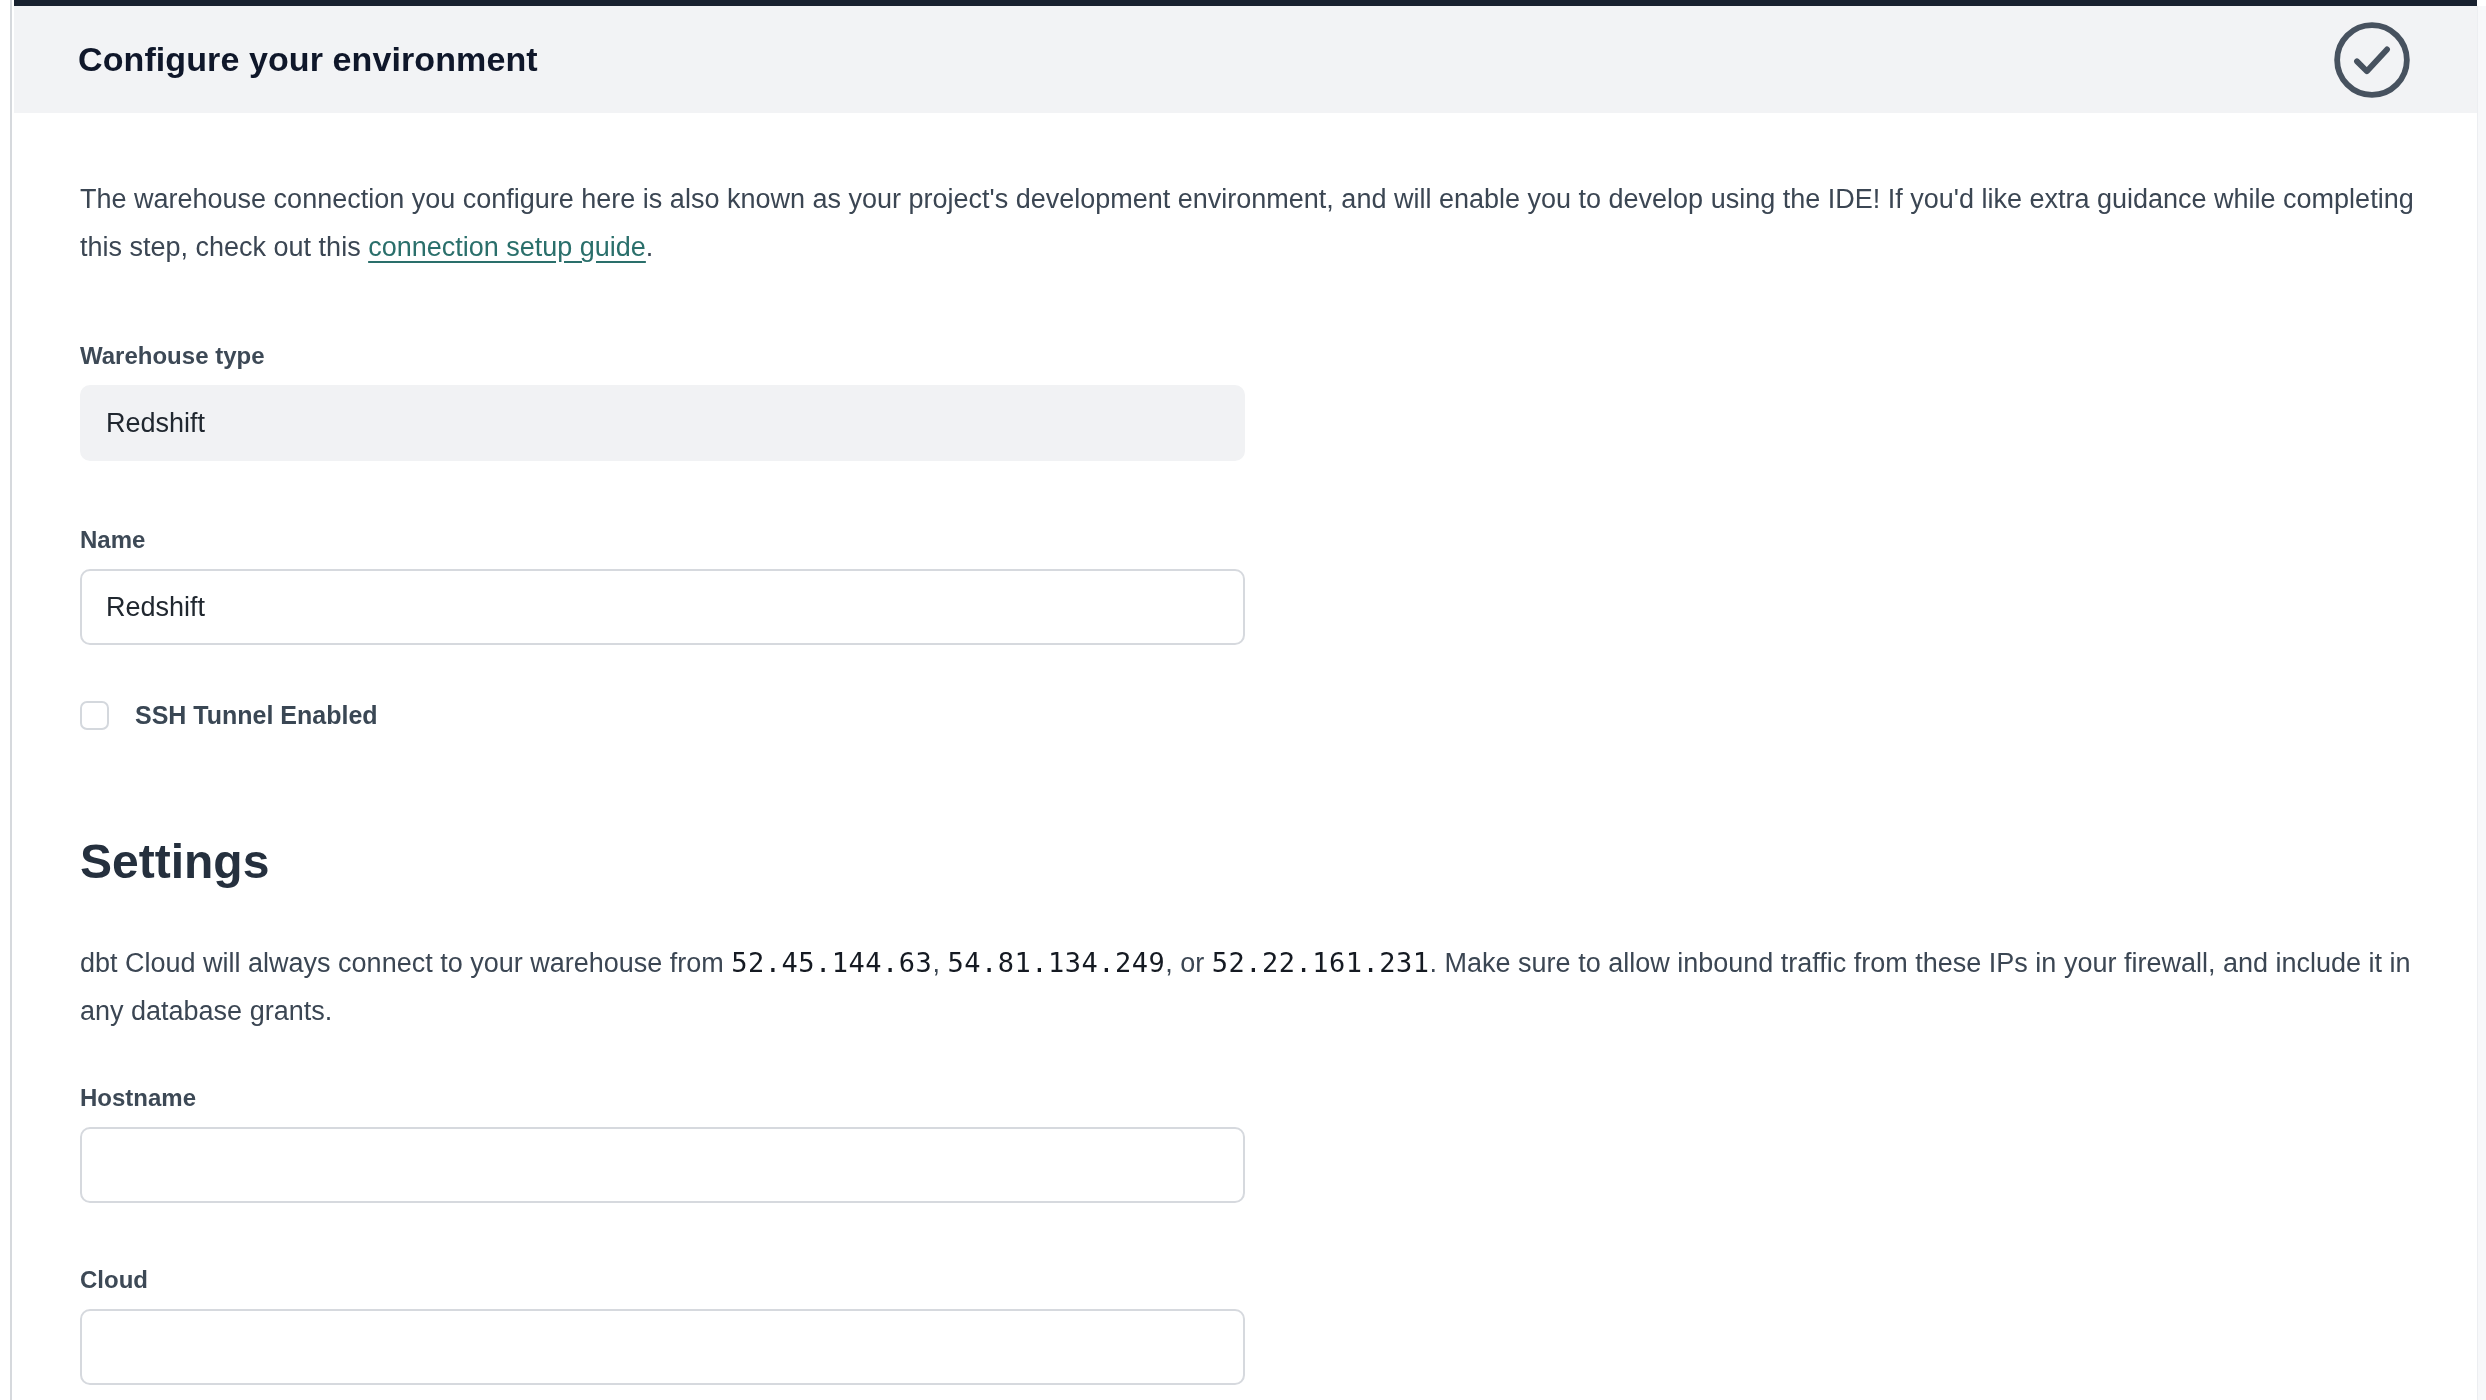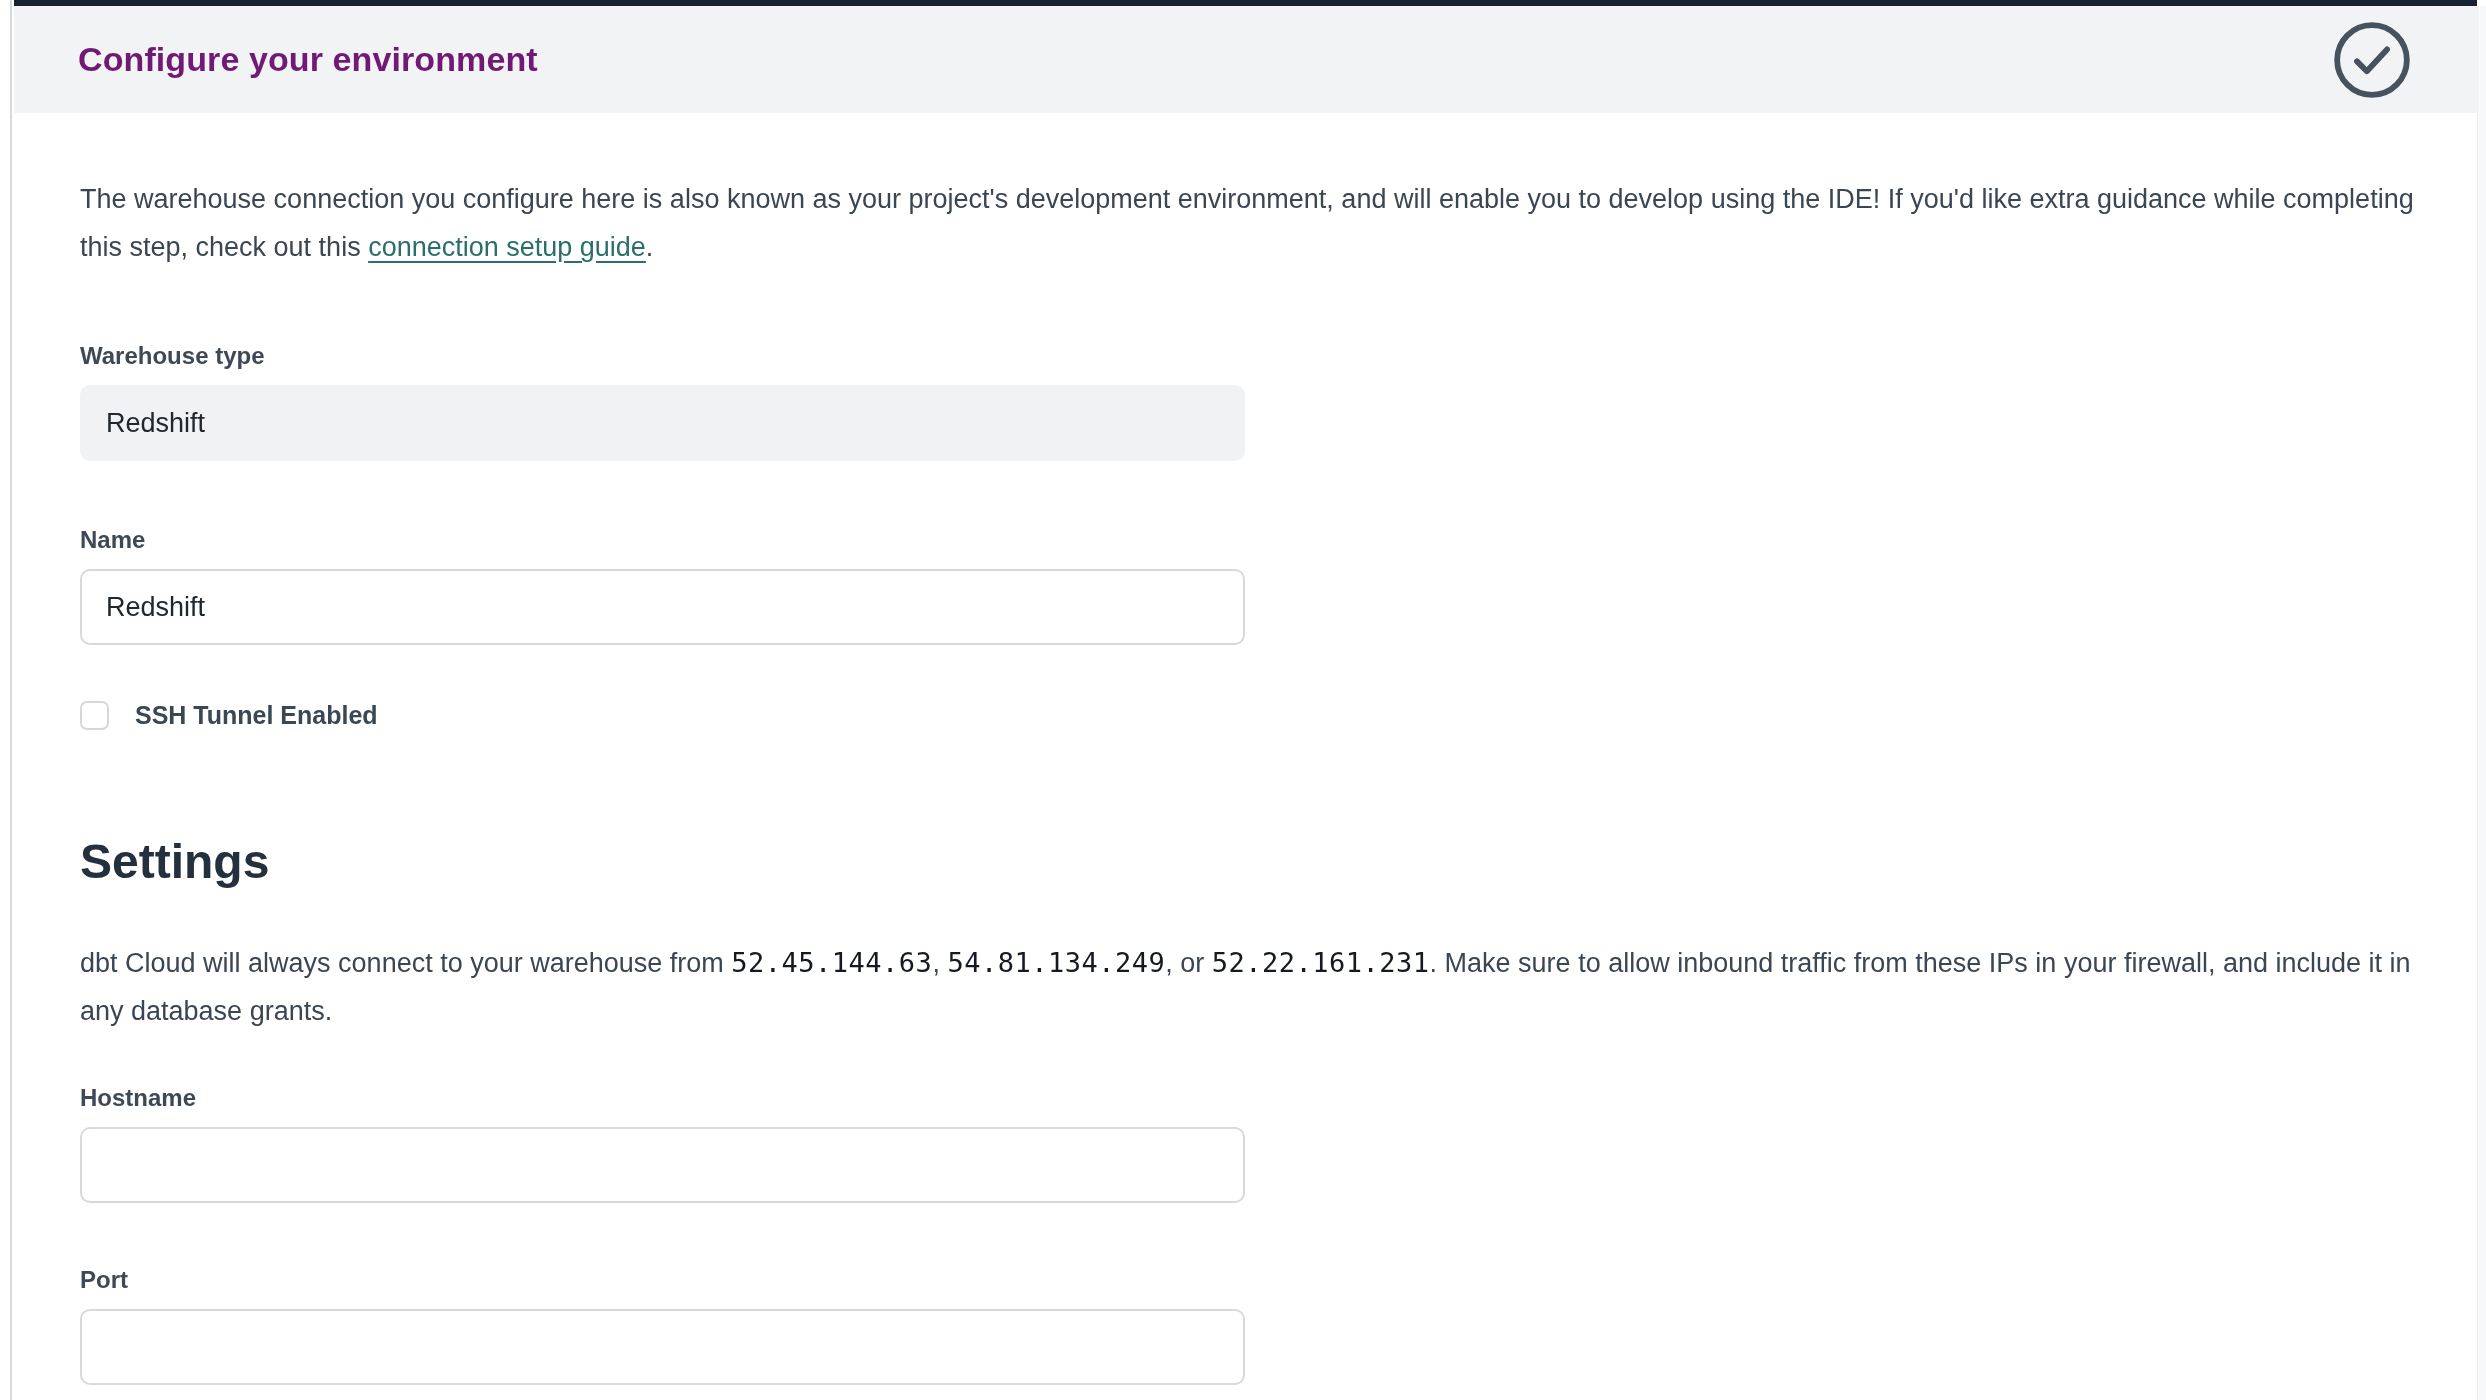--- a/index.html
+++ b/index.html
@@ -35,21 +35,21 @@
     height: 107px;
     background: #f2f3f5;
     display: flex;
     align-items: center;
     justify-content: space-between;
     padding: 0 64px;
   }
   .panel-title {
     font-size: 34px;
     font-weight: 700;
-    color: #701a75;
+    color: #0f172a;
     letter-spacing: 0.1px;
   }
   .check-circle {
     width: 82px; height: 82px;
     flex: 0 0 auto;
     display: flex; align-items: center; justify-content: center;
   }
   
   .content {
     padding: 62px 46px 0 66px;
@@ -179,18 +179,18 @@
     <h2 class="settings-heading">Settings</h2>
 
     <p class="settings-note"><span>dbt Cloud will always connect to your warehouse from </span><span class="ip">52.45.144.63</span><span>, </span><span class="ip">54.81.134.249</span><span>, or </span><span class="ip">52.22.161.231</span><span>. Make sure to allow inbound traffic from these IPs in your firewall, and include it in any database grants.</span></p>
 
     <div class="form-group mt-hostname">
       <label class="field-label">Hostname</label>
       <input class="text-input" type="text" value="" style="">
     </div>
 
     <div class="form-group mt-port">
-      <label class="field-label">Port</label>
+      <label class="field-label">Cloud</label>
       <input class="text-input" type="text" value="" style="">
     </div>
 
   </div>
 </div>
 
 </body></html>

